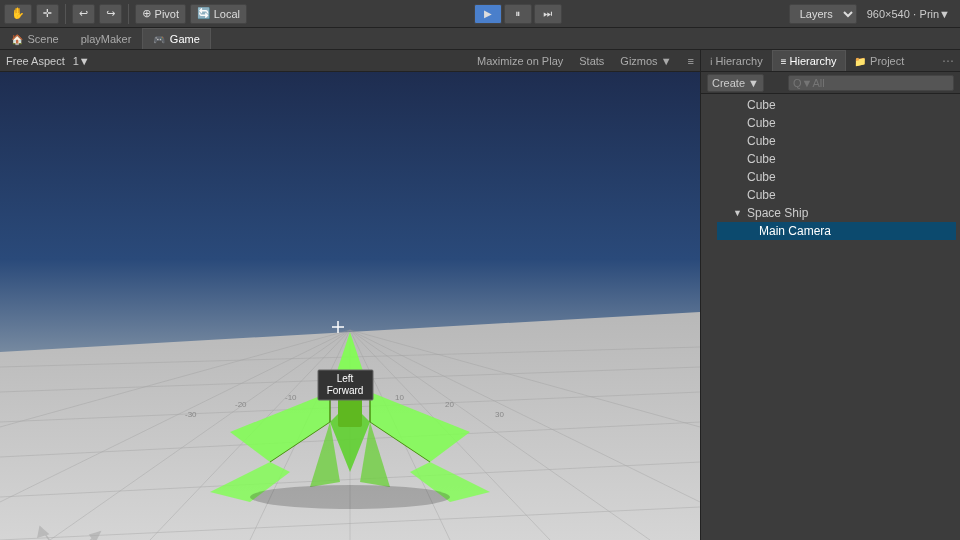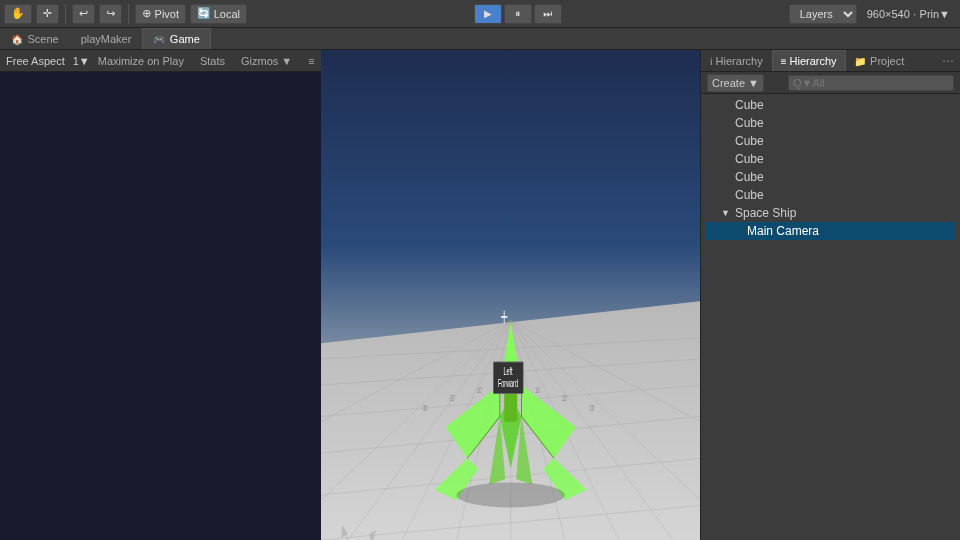--- a/index.html
+++ b/index.html
@@ -110,21 +110,21 @@
     
     #main-content {
       display: flex;
       height: calc(540px - 28px - 22px);
     }
 
     
     #viewport-area {
       flex: 1;
       display: flex;
-      flex-direction: row;
+      flex-direction: column;
       background: #1a1a2e;
       position: relative;
       overflow: hidden;
     }
     #viewport-topbar {
       height: 22px;
       background: #383838;
       display: flex;
       align-items: center;
       padding: 0 6px;
@@ -231,20 +231,21 @@
       padding: 1px 4px;
       border-radius: 2px;
       height: 16px;
       margin-left: 20px;
     }
 
     #hierarchy-list {
       flex: 1;
       overflow-y: auto;
       padding: 2px 4px;
+      margin-left: 12px;
     }
     .hierarchy-item {
       padding: 2px 8px 2px 16px;
       font-size: 12px;
       color: #ccc;
       cursor: pointer;
       display: flex;
       align-items: center;
       gap: 4px;
       white-space: nowrap;

